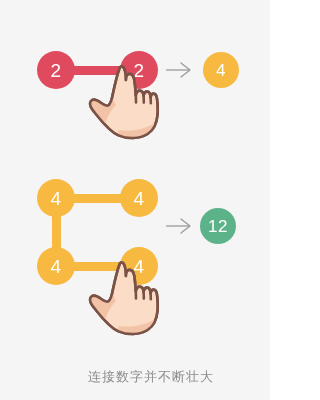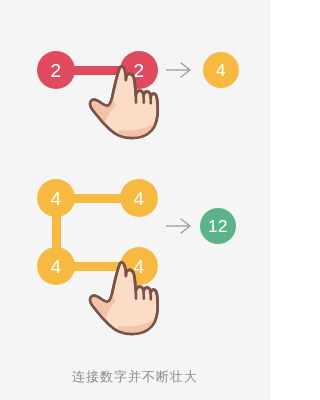--- a/index.html
+++ b/index.html
@@ -58,21 +58,21 @@
     position: absolute;
     color: #9a9a9a;
   }
   .arrow svg { display: block; }
   .hand {
     position: absolute;
   }
   .hand svg { display: block; }
   .caption {
     position: absolute;
-    left: 0;
+    left: 16px;
     width: 270px;
     text-align: center;
     color: #8c8c8c;
     font-size: 13px;
     letter-spacing: 1px;
     font-family: "DejaVu Sans", "Liberation Sans", sans-serif;
   }
 </style>
 </head>
 <body>

